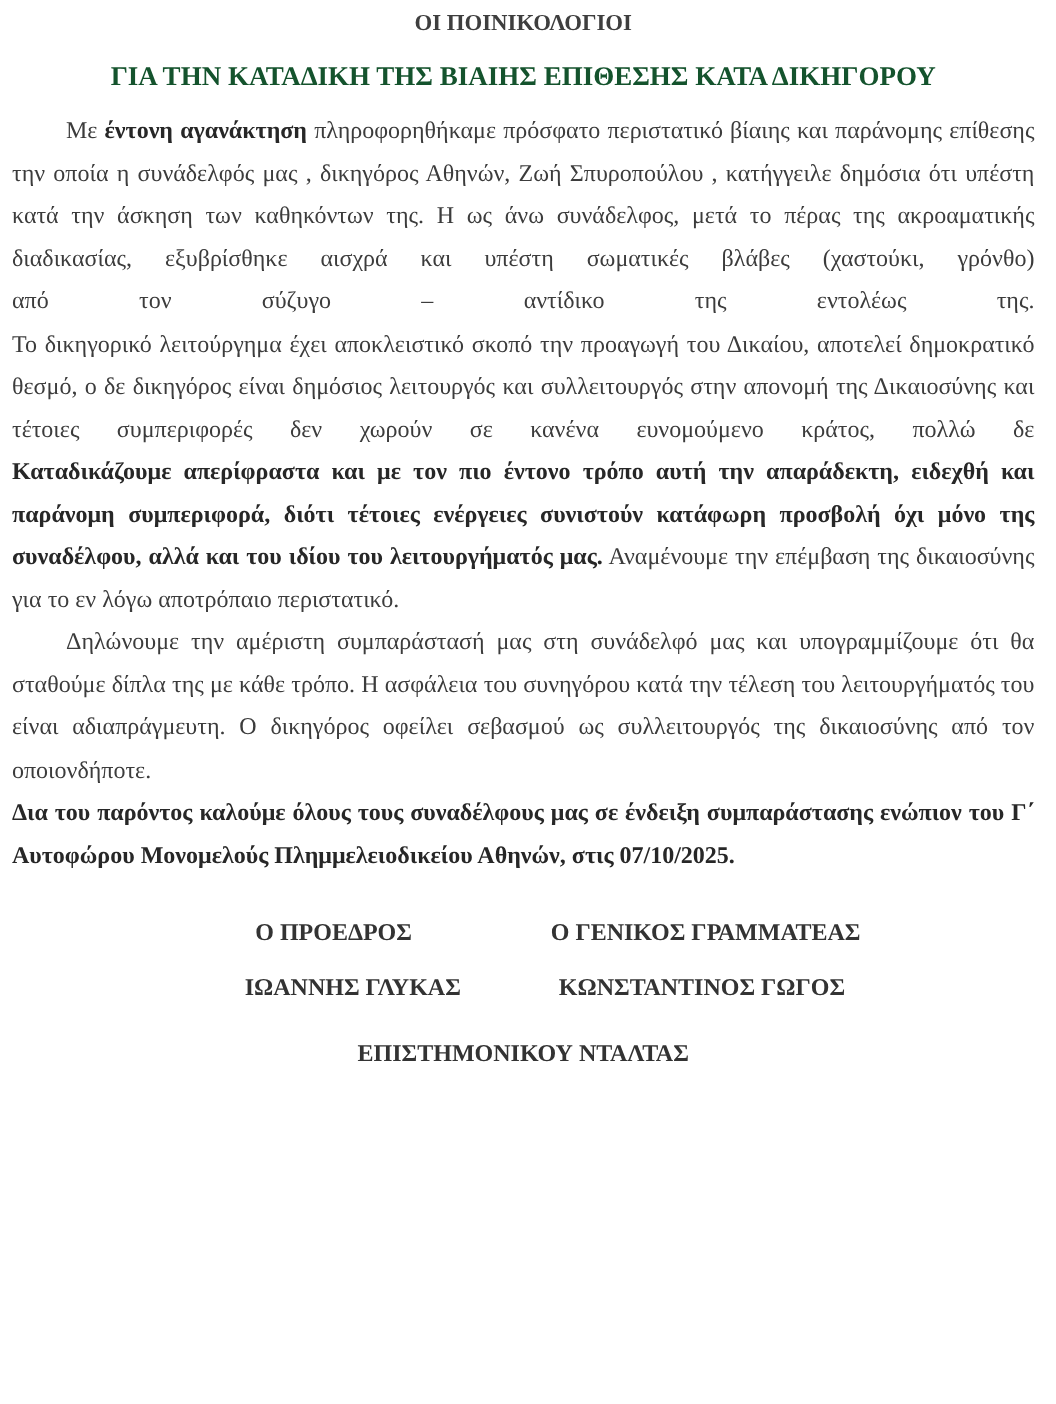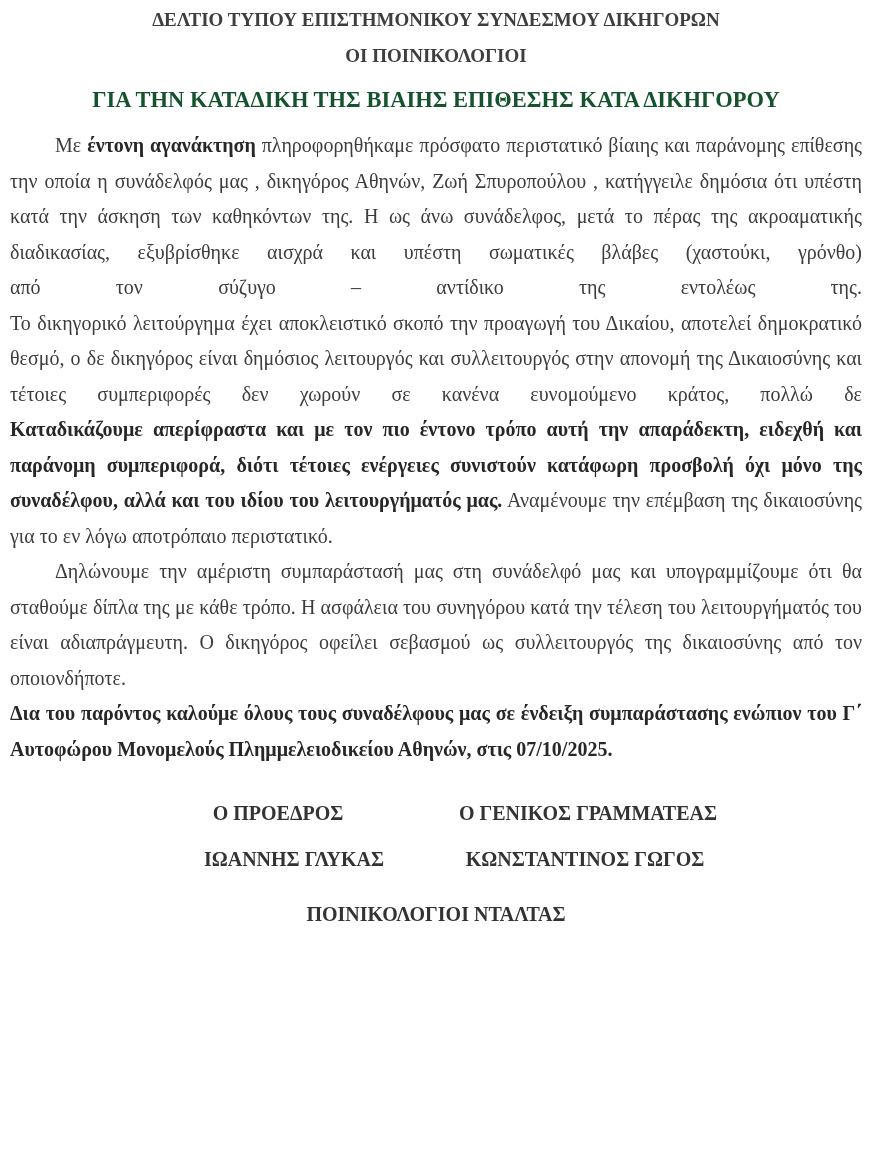--- a/index.html
+++ b/index.html
@@ -79,21 +79,20 @@
   .pos-a { left: 268px; }
   .pos-b { left: 560px; margin-left: 18px; }
   .pos-c { left: 284px; }
   .pos-d { left: 575px; }
 </style>
 </head>
 <body>
 
 <div class="page">
 
-  <div class="hdr">ΔΕΛΤΙΟ ΤΥΠΟΥ ΕΠΙΣΤΗΜΟΝΙΚΟΥ ΣΥΝΔΕΣΜΟΥ ΔΙΚΗΓΟΡΩΝ</div>
   <div class="hdr">ΟΙ ΠΟΙΝΙΚΟΛΟΓΙΟΙ</div>
   <div class="title">ΓΙΑ ΤΗΝ ΚΑΤΑΔΙΚΗ ΤΗΣ ΒΙΑΙΗΣ ΕΠΙΘΕΣΗΣ ΚΑΤΑ ΔΙΚΗΓΟΡΟΥ</div>
 
   <p class="body-p first indent stretch"><span>Με </span><span class="b">έντονη αγανάκτηση</span><span> πληροφορηθήκαμε πρόσφατο περιστατικό βίαιης και παράνομης επίθεσης την οποία η συνάδελφός μας , δικηγόρος Αθηνών, Ζωή Σπυροπούλου , κατήγγειλε δημόσια ότι υπέστη κατά την άσκηση των καθηκόντων της.  Η ως άνω συνάδελφος, μετά το πέρας της ακροαματικής διαδικασίας, εξυβρίσθηκε αισχρά και υπέστη σωματικές βλάβες (χαστούκι, γρόνθο)</span></p>
   <p class="body-p stretch"><span>από τον σύζυγο – αντίδικο της εντολέως της.</span></p>
   <p class="body-p stretch"><span>Το δικηγορικό λειτούργημα έχει αποκλειστικό σκοπό την προαγωγή του Δικαίου, αποτελεί δημοκρατικό θεσμό, ο δε δικηγόρος είναι δημόσιος λειτουργός και συλλειτουργός στην απονομή της Δικαιοσύνης και τέτοιες συμπεριφορές δεν χωρούν σε κανένα ευνομούμενο κράτος, πολλώ δε</span></p>
   <p class="body-p"><span class="b">Καταδικάζουμε απερίφραστα και με τον πιο έντονο τρόπο αυτή την απαράδεκτη, ειδεχθή και παράνομη συμπεριφορά, διότι τέτοιες ενέργειες συνιστούν κατάφωρη προσβολή όχι μόνο της συναδέλφου, αλλά και του ιδίου του λειτουργήματός μας.</span><span> Αναμένουμε την επέμβαση της δικαιοσύνης για το εν λόγω αποτρόπαιο περιστατικό.</span></p>
   <p class="body-p sp-support indent"><span>Δηλώνουμε την αμέριστη συμπαράστασή μας στη συνάδελφό μας και υπογραμμίζουμε ότι θα σταθούμε δίπλα της με κάθε τρόπο. Η ασφάλεια του συνηγόρου κατά την τέλεση του λειτουργήματός του είναι αδιαπράγμευτη. Ο δικηγόρος οφείλει σεβασμού ως συλλειτουργός της δικαιοσύνης από τον οποιονδήποτε.</span></p>
   <p class="body-p sp-call"><span class="b">Δια του παρόντος καλούμε όλους τους συναδέλφους μας σε ένδειξη συμπαράστασης ενώπιον του Γ΄ Αυτοφώρου Μονομελούς Πλημμελειοδικείου Αθηνών, στις 07/10/2025.</span></p>
 
@@ -101,15 +100,15 @@
   <div class="sig-row row1">
     <span class="sig pos-a">Ο ΠΡΟΕΔΡΟΣ</span>
     <span class="sig pos-b">Ο ΓΕΝΙΚΟΣ ΓΡΑΜΜΑΤΕΑΣ</span>
   </div>
 
   <div class="sig-row row2">
     <span class="sig pos-c">ΙΩΑΝΝΗΣ ΓΛΥΚΑΣ</span>
     <span class="sig pos-d">ΚΩΝΣΤΑΝΤΙΝΟΣ ΓΩΓΟΣ</span>
   </div>
 
-  <div class="center-line nt">ΠΟΙΝΙΚΟΛΟΓΙΟΙ ΝΤΑΛΤΑΣ</div>
+  <div class="center-line nt">ΕΠΙΣΤΗΜΟΝΙΚΟΥ ΝΤΑΛΤΑΣ</div>
 
 </div>
 
 </body></html>

